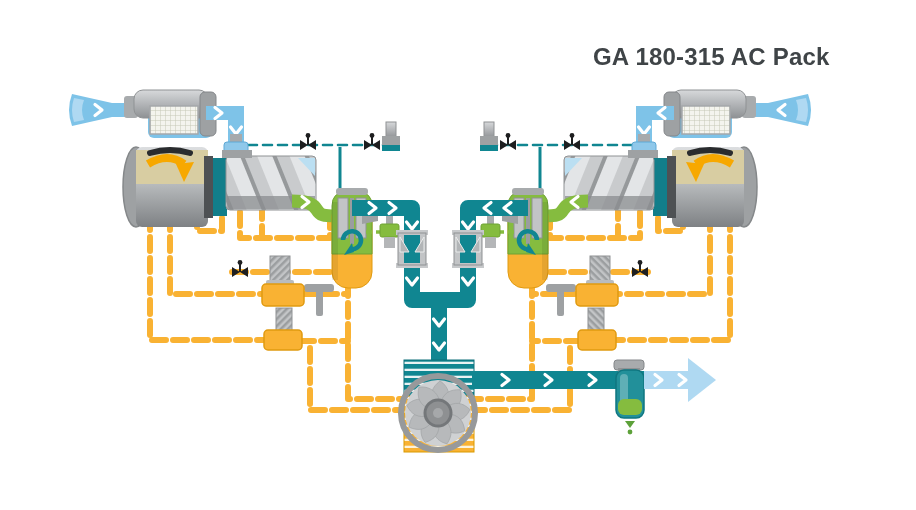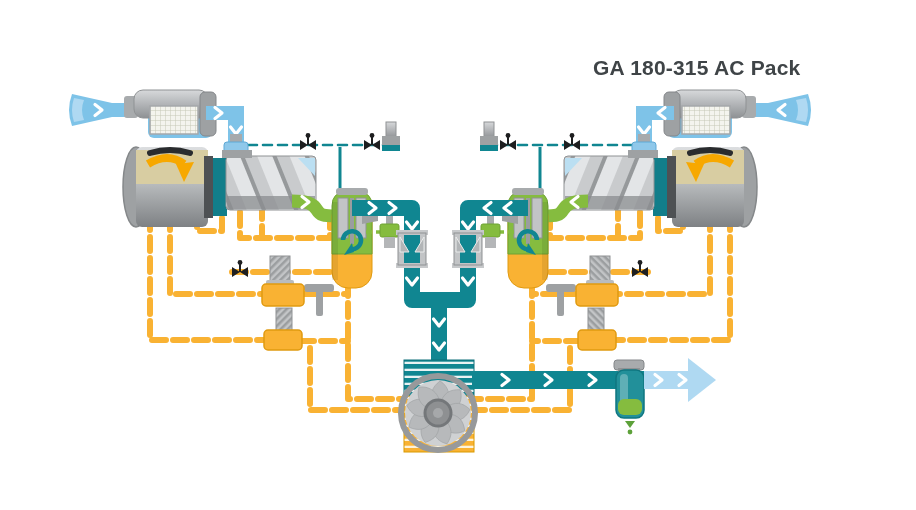--- a/index.html
+++ b/index.html
@@ -1,18 +1,18 @@
 <!DOCTYPE html>
 <html style="--background: #FFFFFF; --intake-air: #7EC3E8; --intake-air-light: #AFD9F2; --compressed-air: #108691; --oil: #F9B233; --air-oil-mixture: #85BC3F; --component-gray: #A8ABAD; --component-gray-dark: #7F8285; --motor-cream: #D8CDA2; --rotation-arrow: #F7A800; --title-text: #3F4447;"><head>
 <meta charset="utf-8">
 <style>
   html,body{margin:0;padding:0;background:#fff;}
   .canvas{position:relative;width:916px;height:510px;background:var(--background,#fff);overflow:hidden;
           font-family:"Liberation Sans",sans-serif;}
-  .title{position:absolute;left:593px;top:56px;font-size:21px;font-weight:bold;
+  .title{position:absolute;left:593px;top:43px;font-size:24px;font-weight:bold;
          color:var(--title-text,#3F4447);letter-spacing:.2px;white-space:nowrap;}
   svg{position:absolute;left:0;top:0;}
   .tealpipe{stroke:var(--compressed-air,#108691);fill:none;}
   .ctrl{stroke:var(--compressed-air,#108691);stroke-width:2.6;stroke-dasharray:9 6;stroke-linecap:round;fill:none;}
   .oilpipe{stroke:var(--oil,#F9B233);stroke-width:6;stroke-dasharray:14 7;stroke-linecap:round;stroke-linejoin:round;fill:none;}
   .chev{stroke:#fff;stroke-width:3.2;fill:none;stroke-linecap:round;stroke-linejoin:round;}
 </style>
 </head>
 <body>
 

